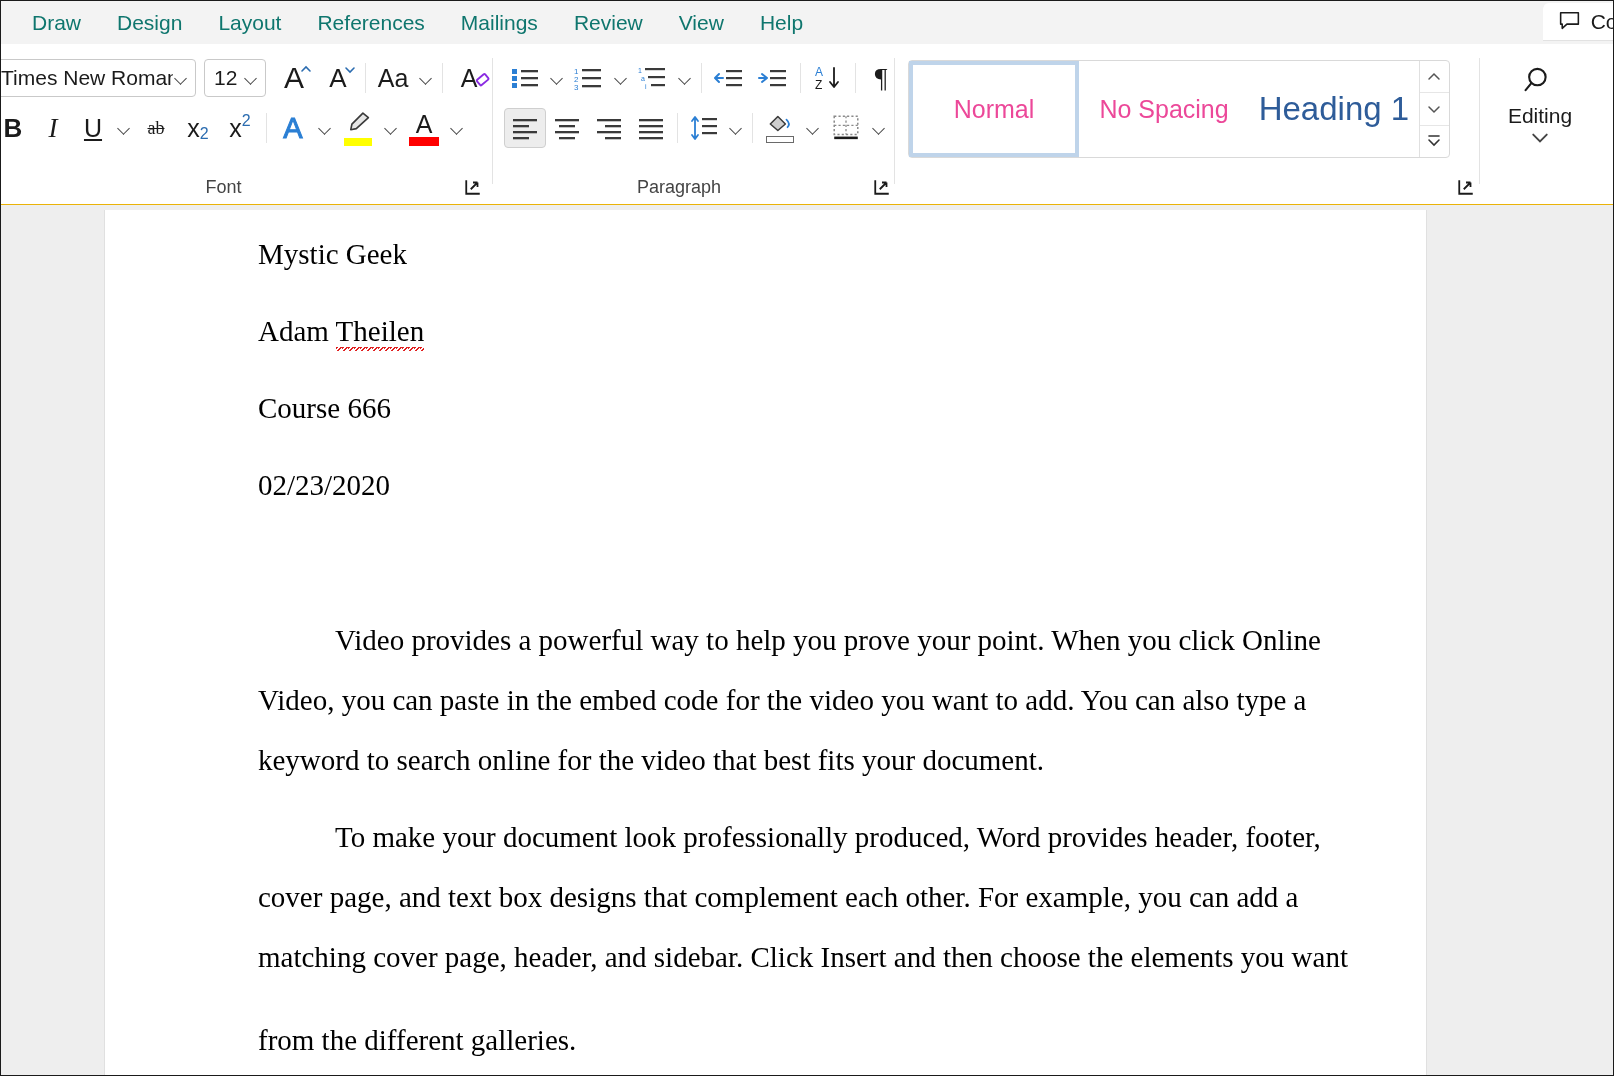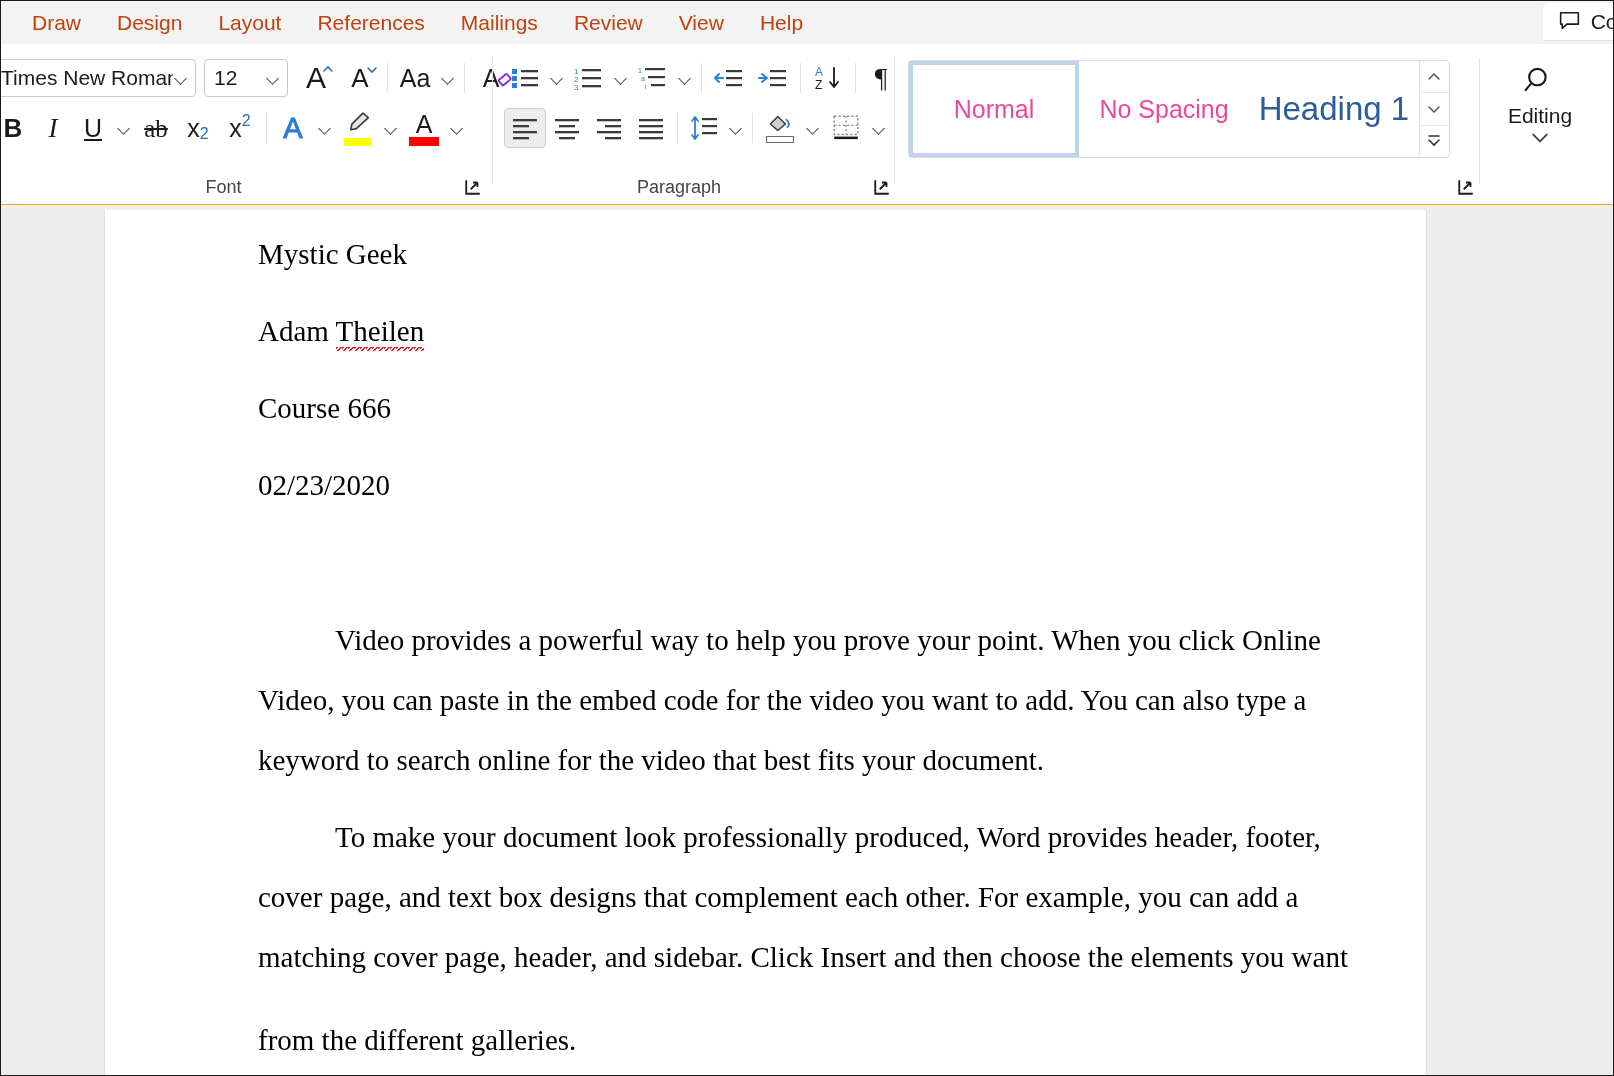--- a/index.html
+++ b/index.html
@@ -17,21 +17,21 @@
 
   
   #tabbar {
     position: absolute; left: 0; top: 0;
     width: 1614px; height: 43px;
     background: #f3f3f3;
     display: flex; align-items: center;
   }
   .tab {
     font-size: 21px;
-    color: #c2410c;
+    color: #0f766e;
     padding: 4px 17px;
     margin-right: 2px;
     white-space: nowrap;
     border-radius: 4px;
     cursor: default;
   }
   #tabbar .spacer { flex: 1; }
 
   
   #comments-btn {
@@ -189,21 +189,21 @@
 <div id="ribbon">
 
   <div class="group" style="left:-10px; width:505px;">
 
     <div class="row" style="left:0; top:14px;">
       <div class="combo" style="width:205px;">
         <span class="val">Times New Roman</span>
         <span class="chev"></span>
       </div>
       <div style="width:8px"></div>
-      <div class="combo" style="width:84px;">
+      <div class="combo" style="width:62px;">
         <span class="val">12</span>
         <span class="chev"></span>
       </div>
       <div style="width:6px"></div>
 
       <div class="btn" style="width:44px;">
         <span class="glyph" style="font-size:30px">A</span>
         <svg width="12" height="12" viewBox="0 0 12 12" style="position:absolute;right:4px;top:6px">
           <path d="M2 7 L6 3 L10 7" stroke="#2b6cb0" stroke-width="1.6" fill="none" stroke-linecap="round"></path>
         </svg>
@@ -239,21 +239,21 @@
       <div class="btn" style="width:40px;">
         <span class="glyph glyph-serif" style="font-style:italic;font-size:27px">I</span>
       </div>
       <div class="btn" style="width:38px;">
         <span class="glyph" style="text-decoration:underline;font-size:25px">U</span>
       </div>
       <div class="splitchev">
         <span class="chev"></span>
       </div>
       <div class="btn" style="width:42px;">
-        <span class="glyph glyph-serif" style="text-decoration:line-through;font-size:25px">ab</span>
+        <span class="glyph glyph-serif" style="text-decoration:line-through;font-size:18px">ab</span>
       </div>
       <div class="btn" style="width:42px;">
         <span class="glyph" style="font-size:25px">x</span>
         <span style="font-size:16px;color:#2b6cb0;align-self:flex-end;margin-bottom:5px">2</span>
       </div>
       <div class="btn" style="width:42px;">
         <span class="glyph" style="font-size:25px">x</span>
         <span style="font-size:16px;color:#2b6cb0;align-self:flex-start;margin-top:4px">2</span>
       </div>
       <div class="vsep"></div>

